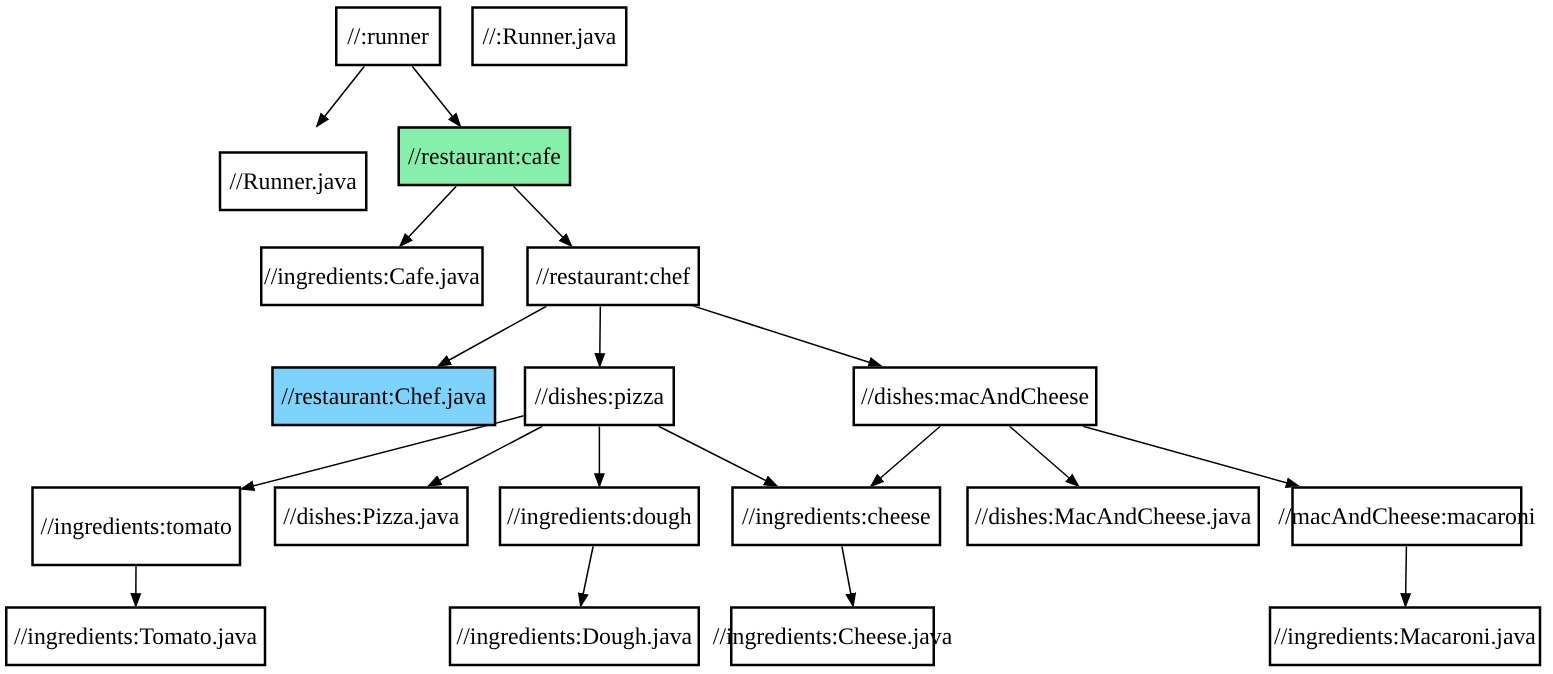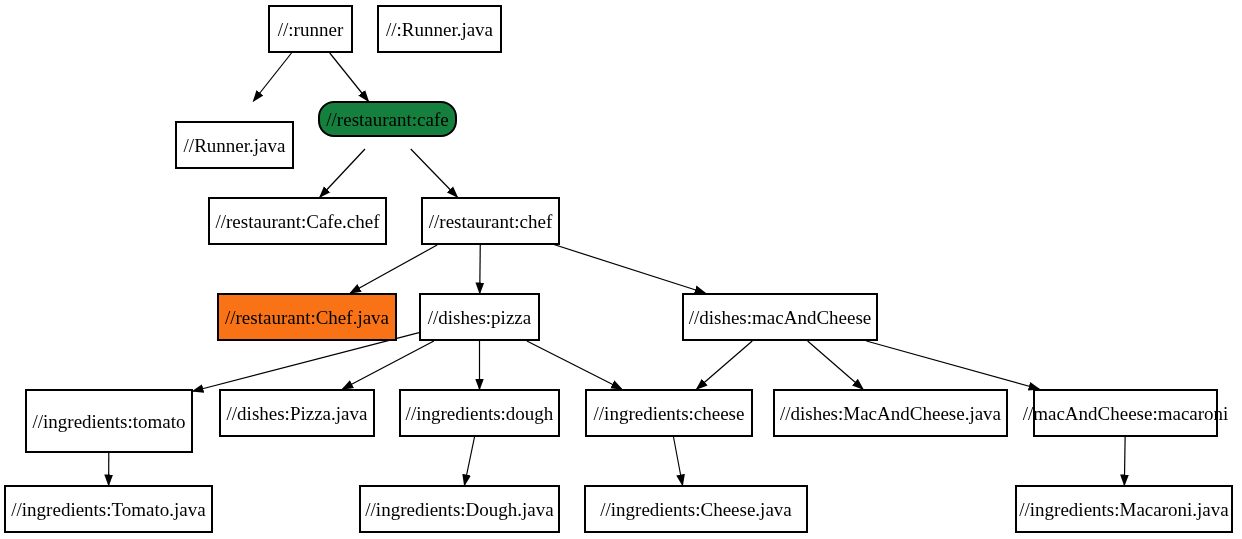--- a/index.html
+++ b/index.html
@@ -74,30 +74,30 @@
 
 <div class="node" style="left: 268px; top: 5px; width: 85px; height: 48px; background: rgb(255, 255, 255); border-color: rgb(0, 0, 0);">
       <span>//:runner</span>
     </div>
     <div class="node" style="left: 377px; top: 5px; width: 125px; height: 48px; background: rgb(255, 255, 255); border-color: rgb(0, 0, 0);">
       <span>//:Runner.java</span>
     </div>
     <div class="node" style="left: 175px; top: 101px; width: 119px; height: 48px; background: rgb(255, 255, 255); border-color: rgb(0, 0, 0); margin-top: 20px;">
       <span>//Runner.java</span>
     </div>
-    <div class="node" style="left: 318px; top: 101px; width: 139px; height: 36px; background: #15803d; border-color: rgb(0, 0, 0); border-radius: 16px;">
+    <div class="node" style="left: 318px; top: 101px; width: 139px; height: 48px; background: #86efac; border-color: rgb(0, 0, 0);">
       <span>//restaurant:cafe</span>
     </div>
     <div class="node" style="left: 208px; top: 197px; width: 179px; height: 48px; background: rgb(255, 255, 255); border-color: rgb(0, 0, 0);">
-      <span>//restaurant:Cafe.chef</span>
+      <span>//ingredients:Cafe.java</span>
     </div>
     <div class="node" style="left: 411px; top: 197px; width: 139px; height: 48px; background: rgb(255, 255, 255); border-color: rgb(0, 0, 0); margin-left: 10px;">
       <span>//restaurant:chef</span>
     </div>
-    <div class="node" style="left: 217px; top: 293px; width: 180px; height: 48px; background: #f97316; border-color: rgb(0, 0, 0);">
+    <div class="node" style="left: 217px; top: 293px; width: 180px; height: 48px; background: #7dd3fc; border-color: rgb(0, 0, 0);">
       <span>//restaurant:Chef.java</span>
     </div>
     <div class="node" style="left: 419px; top: 293px; width: 121px; height: 48px; background: rgb(255, 255, 255); border-color: rgb(0, 0, 0);">
       <span>//dishes:pizza</span>
     </div>
     <div class="node" style="left: 682px; top: 293px; width: 196px; height: 48px; background: rgb(255, 255, 255); border-color: rgb(0, 0, 0);">
       <span>//dishes:macAndCheese</span>
     </div>
     <div class="node" style="left: 25px; top: 389px; width: 168px; height: 64px; background: rgb(255, 255, 255); border-color: rgb(0, 0, 0);">
       <span>//ingredients:tomato</span>
@@ -116,19 +116,19 @@
     </div>
     <div class="node" style="left: 1033px; top: 389px; width: 185px; height: 48px; background: rgb(255, 255, 255); border-color: rgb(0, 0, 0);">
       <span>//macAndCheese:macaroni</span>
     </div>
     <div class="node" style="left: 4px; top: 485px; width: 209px; height: 48px; background: rgb(255, 255, 255); border-color: rgb(0, 0, 0);">
       <span>//ingredients:Tomato.java</span>
     </div>
     <div class="node" style="left: 359px; top: 485px; width: 201px; height: 48px; background: rgb(255, 255, 255); border-color: rgb(0, 0, 0);">
       <span>//ingredients:Dough.java</span>
     </div>
-    <div class="node" style="left: 584px; top: 485px; width: 224px; height: 48px; background: rgb(255, 255, 255); border-color: rgb(0, 0, 0);">
+    <div class="node" style="left: 584px; top: 485px; width: 164px; height: 48px; background: rgb(255, 255, 255); border-color: rgb(0, 0, 0);">
       <span>//ingredients:Cheese.java</span>
     </div>
     <div class="node" style="left: 1015px; top: 485px; width: 218px; height: 48px; background: rgb(255, 255, 255); border-color: rgb(0, 0, 0);">
       <span>//ingredients:Macaroni.java</span>
     </div>
   </div>
 
 </body></html>

